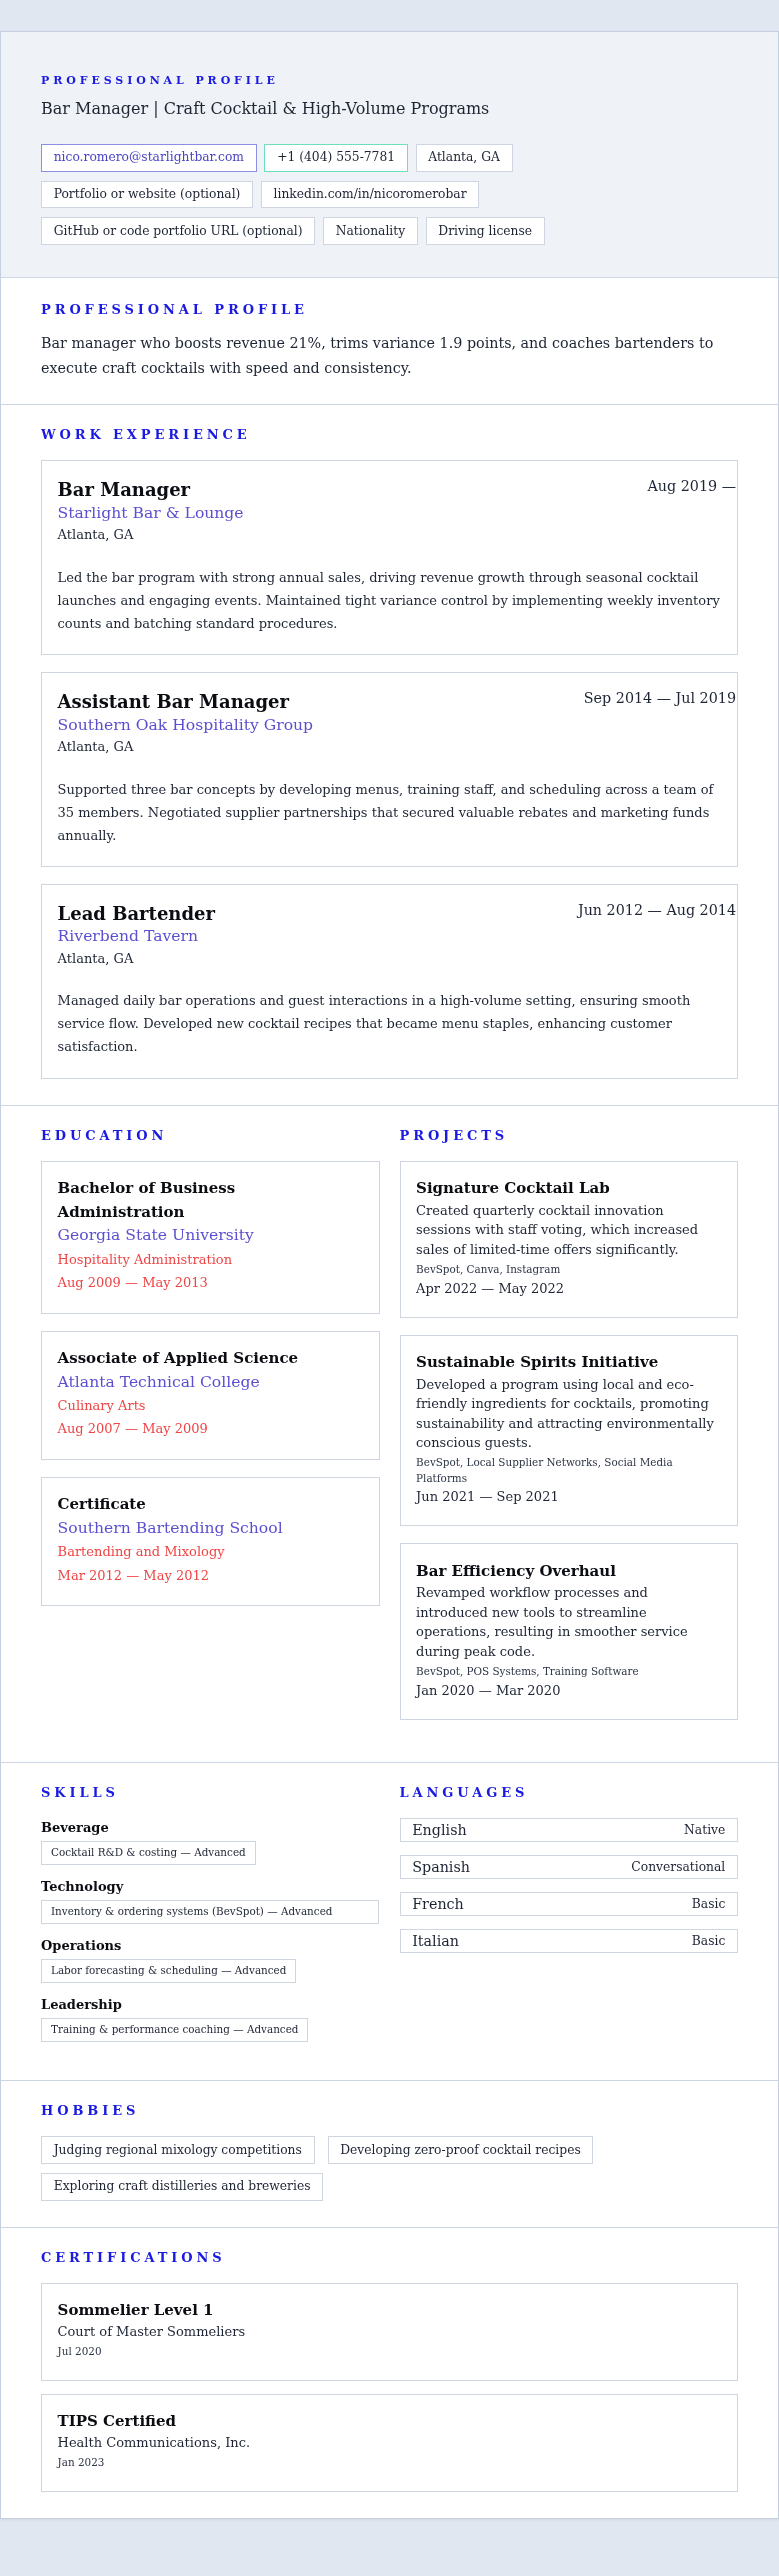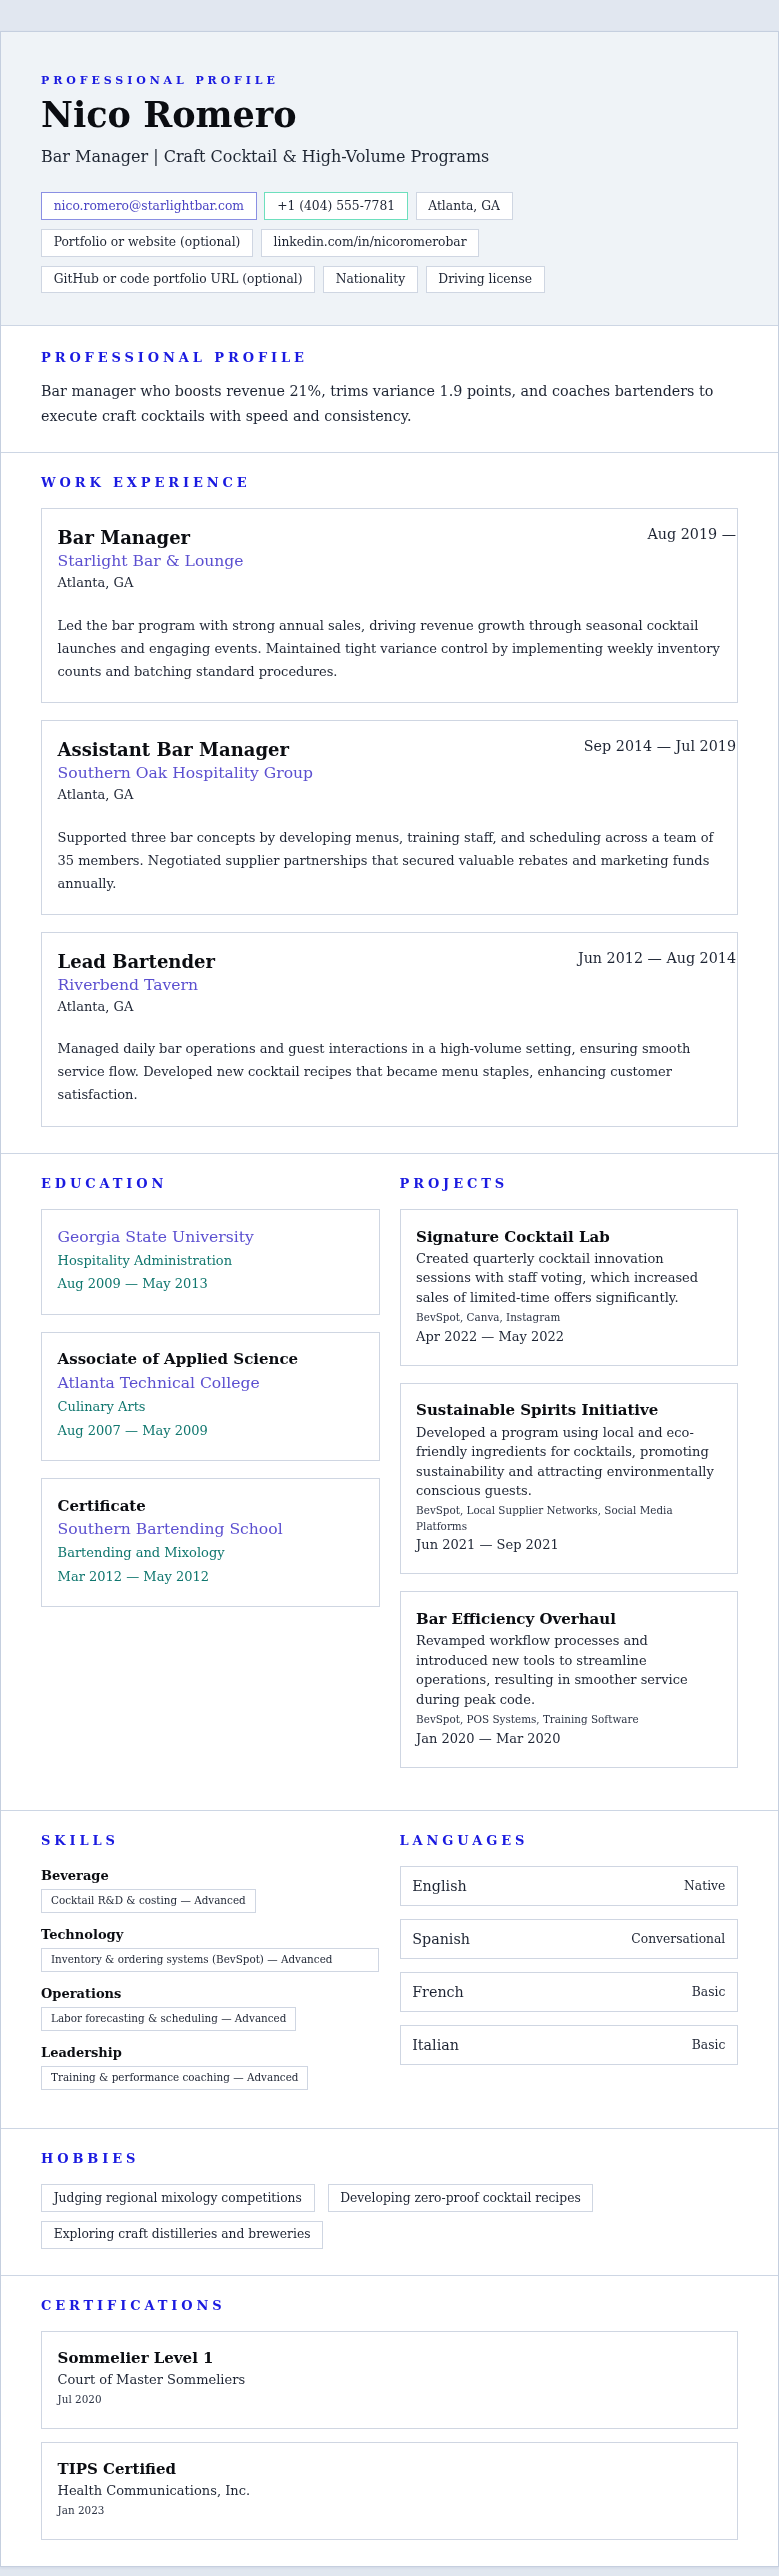--- a/index.html
+++ b/index.html
@@ -75,62 +75,61 @@
   .job-date { position: absolute; right: 1px; top: 17px; font-size: 14.3px; color: #1d2433; }
   .company { font-size: 15.6px; color: #5b4fd0; line-height: 23.4px; }
   .loc { font-size: 13px; color: #1d2433; line-height: 19.5px; }
   .job-desc { font-size: 13px; line-height: 23px; margin-top: 21px; color: #1d2433; }
   .two-col { display: flex; gap: 20px; }
   .col { flex: 1; }
   .edu-card { margin-bottom: 17px; padding: 15.6px 15.6px 18px 15.6px; }
   .edu-card:last-child { margin-bottom: 0; }
   .edu-degree { font-weight: bold; font-size: 15px; line-height: 23.4px; color: #0b0d12; }
   .edu-school { font-size: 15.6px; color: #5b4fd0; line-height: 23.4px; }
-  .edu-field, .edu-date { font-size: 13px; line-height: 23.4px; color: #0f766e; }
+  .edu-field, .edu-date { font-size: 13px; line-height: 23.4px; color: #ef4444; }
   .proj-card { margin-bottom: 17px; padding: 15.6px 15.6px 17px 15.6px; }
   .proj-card:last-child { margin-bottom: 16px; }
   .proj-title { font-weight: bold; font-size: 15px; line-height: 23.4px; color: #0b0d12; }
   .proj-desc { font-size: 13px; line-height: 19.5px; color: #1d2433; }
   .proj-tech { font-size: 10.4px; line-height: 15.6px; color: #2c3445; margin-top: 2.6px; }
   .proj-date { font-size: 13px; line-height: 22px; color: #1d2433; }
   .skill-group { margin-bottom: 11.7px; }
   .skill-cat { font-weight: bold; font-size: 13px; line-height: 19.5px; color: #0b0d12; margin-bottom: 3.9px; }
   .skill-chip {
     display: inline-block;
     border: 1.3px solid #cfd6e2;
     padding: 3.2px 9px;
     font-size: 10.4px;
     line-height: 15.6px;
     max-width: 338px;
   }
   .lang-row {
     display: flex; justify-content: space-between; align-items: center;
     border: 1.3px solid #cfd6e2;
     padding: 0 11.7px;
-    height: 40px;
+    height: 24px;
     margin-bottom: 13px;
   }
   .lang-row:last-child { margin-bottom: 0; }
   .lang-name { font-size: 14.3px; color: #1d2433; }
   .lang-level { font-size: 12.3px; color: #1d2433; }
   .hobbies { display: flex; flex-wrap: wrap; gap: 9px 13px; max-width: 650px; }
   .cert-card { margin-bottom: 13px; padding: 15.6px 15.6px 18px 15.6px; }
   .cert-card:last-child { margin-bottom: 0; }
   .cert-name { font-weight: bold; font-size: 15px; line-height: 22px; color: #0b0d12; }
   .cert-issuer { font-size: 13px; line-height: 21px; color: #1d2433; }
   .cert-date { font-size: 10.4px; line-height: 19.5px; color: #2c3445; }
 </style>
 </head>
 <body>
 
 <div class="page">
 
   <section class="section header">
     <div class="eyebrow">Professional Profile</div>
-    <h1 class="name">Nico Romero</h1>
     <div class="headline">Bar Manager | Craft Cocktail &amp; High-Volume Programs</div>
     <div class="chips">
       <span class="chip email">nico.romero@starlightbar.com</span>
       <span class="chip phone">+1 (404) 555-7781</span>
       <span class="chip">Atlanta, GA</span>
       <span class="chip">Portfolio or website (optional)</span>
       <span class="chip">linkedin.com/in/nicoromerobar</span>
       <span class="chip">GitHub or code portfolio URL (optional)</span>
       <span class="chip">Nationality</span>
       <span class="chip">Driving license</span>
@@ -168,20 +167,21 @@
       <div class="loc">Atlanta, GA</div>
       <p class="job-desc">Managed daily bar operations and guest interactions in a high-volume setting, ensuring smooth service flow. Developed new cocktail recipes that became menu staples, enhancing customer satisfaction.</p>
     </div>
   </section>
 
   <section class="section">
     <div class="two-col">
       <div class="col">
         <h2 class="sec-title">Education</h2>
         <div class="card edu-card">
+          <div class="edu-degree">Bachelor of Business Administration</div>
           <div class="edu-school">Georgia State University</div>
           <div class="edu-field">Hospitality Administration</div>
           <div class="edu-date">Aug 2009 — May 2013</div>
         </div>
         <div class="card edu-card">
           <div class="edu-degree">Associate of Applied Science</div>
           <div class="edu-school">Atlanta Technical College</div>
           <div class="edu-field">Culinary Arts</div>
           <div class="edu-date">Aug 2007 — May 2009</div>
         </div>

